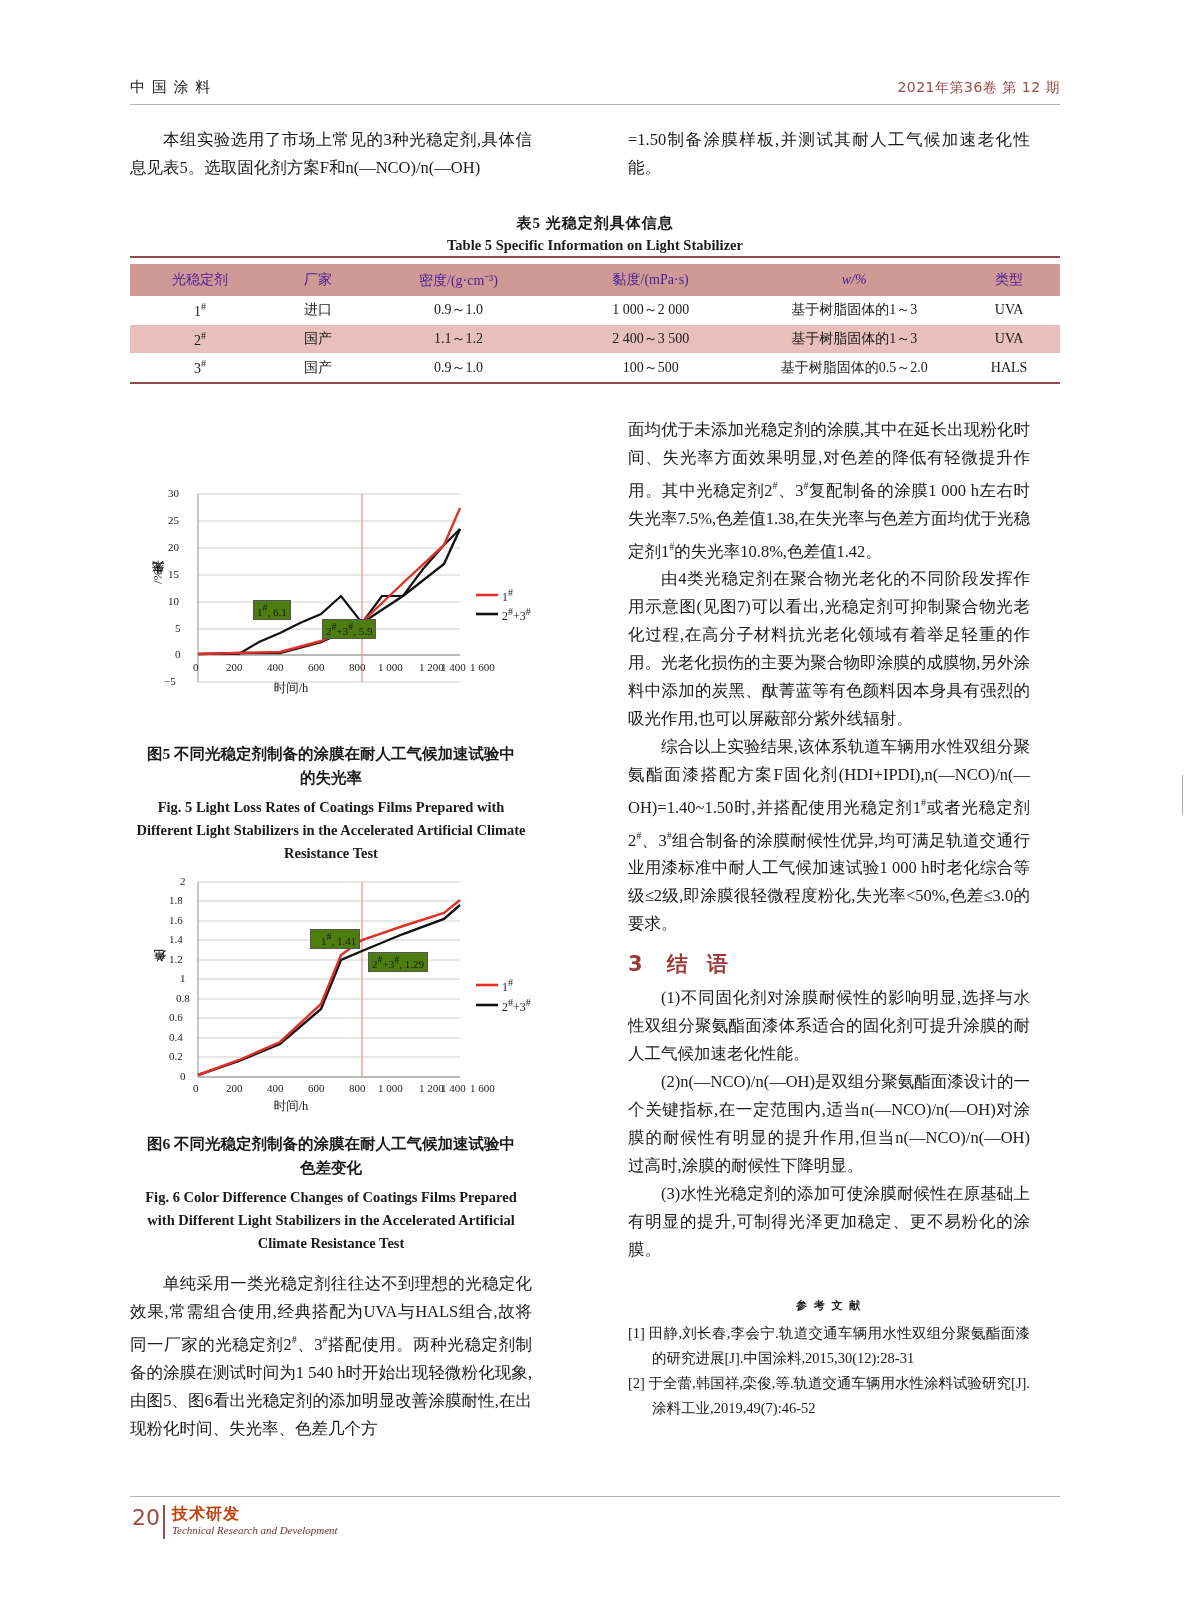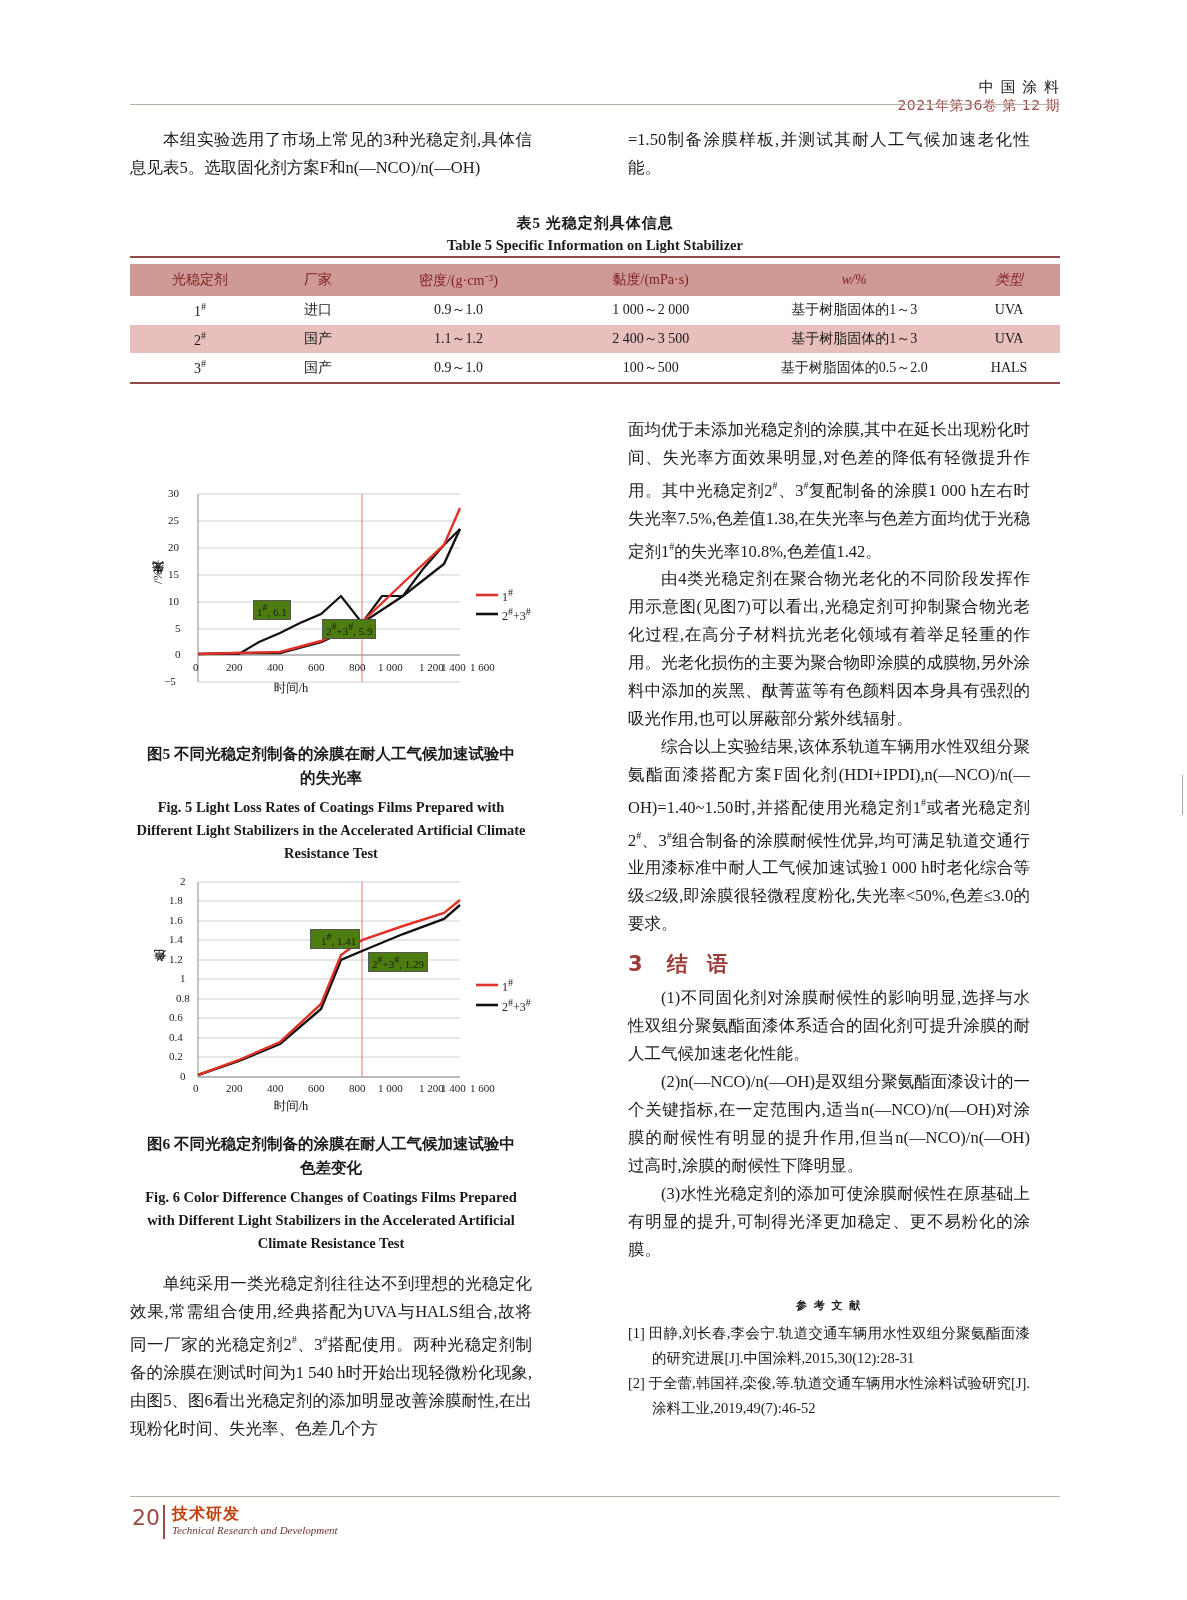--- a/index.html
+++ b/index.html
@@ -1,38 +1,38 @@
 <!DOCTYPE html>
 <html><head>
 <meta charset="utf-8">
 <style>
   html,body{margin:0;padding:0;background:#ffffff;}
   body{width:1187px;height:1600px;position:relative;font-family:"Liberation Serif",serif;color:#1a1a1a;}
   .page{position:absolute;left:0;top:0;width:1187px;height:1600px;background:#fff;}
 
   
-  .hdr{position:absolute;left:130px;top:78px;width:930px;display:flex;justify-content:space-between;align-items:flex-end;flex-direction:column;}
+  .hdr{position:absolute;left:130px;top:78px;width:930px;display:flex;justify-content:space-between;align-items:flex-end;}
   .hdr-left{font-size:15px;letter-spacing:1px;color:#222;font-family:"DejaVu Sans",sans-serif;}
   .hdr-right{font-size:14px;color:#9b4a46;font-family:"DejaVu Sans",sans-serif;letter-spacing:.5px;}
   .hdr-rule{position:absolute;left:130px;top:104px;width:930px;height:1px;background:#b9b0a8;}
 
   
   .col{position:absolute;width:402px;text-align:justify;}
   .col-left{left:130px;}
   .col-right{left:628px;}
   p.tx{margin:0 0 0 0;font-size:16.5px;line-height:28px;text-indent:2em;font-family:"Liberation Serif",serif;}
   p.tx.noind{text-indent:0;}
 
   
   .tbl-wrap{position:absolute;left:130px;top:212px;width:930px;}
   .tbl-cap{text-align:center;font-size:15px;line-height:22px;font-weight:bold;}
   .tbl-cap .cn{letter-spacing:1px;}
   .tbl-cap .en{font-size:14.5px;}
   table{border-collapse:collapse;width:930px;margin-top:6px;font-size:14px;}
-  table th{background:#cf9a96;color:#7f1d1d;font-weight:normal;padding:6px 2px;text-align:center;font-style:italic;}
+  table th{background:#cf9a96;color:#4c1d95;font-weight:normal;padding:6px 2px;text-align:center;font-style:italic;}
   table th.nonital{font-style:normal;}
   table td{padding:5px 2px;text-align:center;}
   tr.alt td{background:#e8bfbc;}
   .tbl-topline{height:2px;background:#8f4b47;}
   .tbl-botline{height:2px;background:#8f4b47;}
   sup{font-size:10px;vertical-align:super;}
 
   
   .figcap{width:402px;text-align:center;font-size:15.5px;line-height:24px;font-weight:bold;}
   .figcap .en{font-size:14.5px;line-height:23px;}
@@ -84,21 +84,21 @@
     </div>
     <div class="tbl-topline"></div>
     <table>
       <thead>
         <tr>
           <th class="nonital" style="width:140px;">光稳定剂</th>
           <th class="nonital" style="width:95px;">厂家</th>
           <th class="nonital" style="width:185px;">密度/(g·cm⁻³)</th>
           <th class="nonital" style="width:200px;">黏度/(mPa·s)</th>
           <th style="width:210px;">w/%</th>
-          <th class="nonital" style="width:100px;font-style:italic;">类型</th>
+          <th class="nonital" style="width:100px;">类型</th>
         </tr>
       </thead>
       <tbody>
         <tr>
           <td>1<sup>#</sup></td>
           <td>进口</td>
           <td>0.9～1.0</td>
           <td>1 000～2 000</td>
           <td>基于树脂固体的1～3</td>
           <td>UVA</td>

